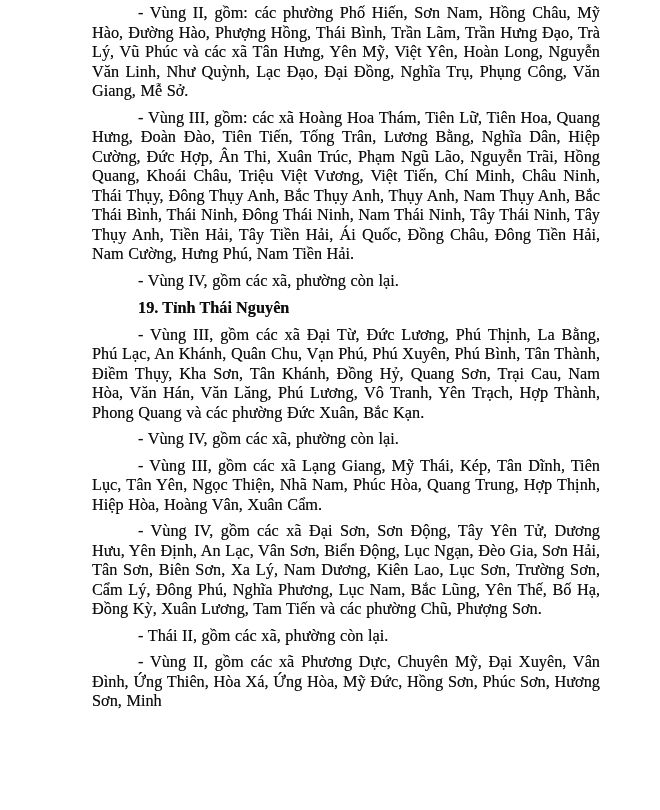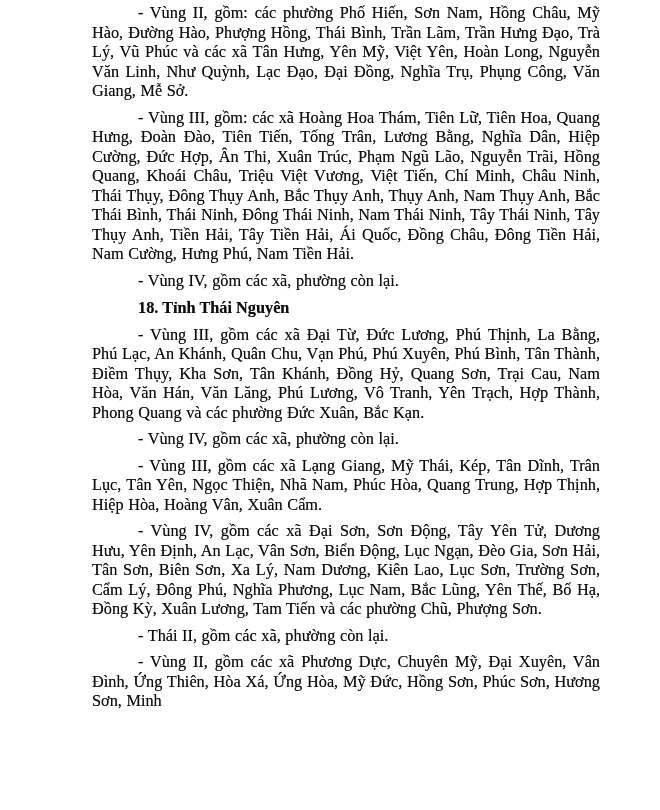--- a/index.html
+++ b/index.html
@@ -41,20 +41,20 @@
     text-align: left;
   }
 </style>
 </head>
 <body>
 
 <div class="page">
   <p class="para">- Vùng II, gồm: các phường Phố Hiến, Sơn Nam, Hồng Châu, Mỹ Hào, Đường Hào, Phượng Hồng, Thái Bình, Trần Lãm, Trần Hưng Đạo, Trà Lý, Vũ Phúc và các xã Tân Hưng, Yên Mỹ, Việt Yên, Hoàn Long, Nguyễn Văn Linh, Như Quỳnh, Lạc Đạo, Đại Đồng, Nghĩa Trụ, Phụng Công, Văn Giang, Mễ Sở.</p>
   <p class="para">- Vùng III, gồm: các xã Hoàng Hoa Thám, Tiên Lữ, Tiên Hoa, Quang Hưng, Đoàn Đào, Tiên Tiến, Tống Trân, Lương Bằng, Nghĩa Dân, Hiệp Cường, Đức Hợp, Ân Thi, Xuân Trúc, Phạm Ngũ Lão, Nguyễn Trãi, Hồng Quang, Khoái Châu, Triệu Việt Vương, Việt Tiến, Chí Minh, Châu Ninh, Thái Thụy, Đông Thụy Anh, Bắc Thụy Anh, Thụy Anh, Nam Thụy Anh, Bắc Thái Bình, Thái Ninh, Đông Thái Ninh, Nam Thái Ninh, Tây Thái Ninh, Tây Thụy Anh, Tiền Hải, Tây Tiền Hải, Ái Quốc, Đồng Châu, Đông Tiền Hải, Nam Cường, Hưng Phú, Nam Tiền Hải.</p>
   <p class="para">- Vùng IV, gồm các xã, phường còn lại.</p>
-  <p class="heading">18. Tỉnh Thái Nguyên</p>
+  <p class="heading">19. Tỉnh Thái Nguyên</p>
   <p class="para">- Vùng III, gồm các xã Đại Từ, Đức Lương, Phú Thịnh, La Bằng, Phú Lạc, An Khánh, Quân Chu, Vạn Phú, Phú Xuyên, Phú Bình, Tân Thành, Điềm Thụy, Kha Sơn, Tân Khánh, Đồng Hỷ, Quang Sơn, Trại Cau, Nam Hòa, Văn Hán, Văn Lăng, Phú Lương, Vô Tranh, Yên Trạch, Hợp Thành, Phong Quang và các phường Đức Xuân, Bắc Kạn.</p>
   <p class="para">- Vùng IV, gồm các xã, phường còn lại.</p>
-  <p class="para">- Vùng III, gồm các xã Lạng Giang, Mỹ Thái, Kép, Tân Dĩnh, Trân Lục, Tân Yên, Ngọc Thiện, Nhã Nam, Phúc Hòa, Quang Trung, Hợp Thịnh, Hiệp Hòa, Hoàng Vân, Xuân Cẩm.</p>
+  <p class="para">- Vùng III, gồm các xã Lạng Giang, Mỹ Thái, Kép, Tân Dĩnh, Tiên Lục, Tân Yên, Ngọc Thiện, Nhã Nam, Phúc Hòa, Quang Trung, Hợp Thịnh, Hiệp Hòa, Hoàng Vân, Xuân Cẩm.</p>
   <p class="para">- Vùng IV, gồm các xã Đại Sơn, Sơn Động, Tây Yên Tử, Dương Hưu, Yên Định, An Lạc, Vân Sơn, Biển Động, Lục Ngạn, Đèo Gia, Sơn Hải, Tân Sơn, Biên Sơn, Xa Lý, Nam Dương, Kiên Lao, Lục Sơn, Trường Sơn, Cẩm Lý, Đông Phú, Nghĩa Phương, Lục Nam, Bắc Lũng, Yên Thế, Bố Hạ, Đồng Kỳ, Xuân Lương, Tam Tiến và các phường Chũ, Phượng Sơn.</p>
   <p class="para">- Thái II, gồm các xã, phường còn lại.</p>
   <p class="para">- Vùng II, gồm các xã Phương Dực, Chuyên Mỹ, Đại Xuyên, Vân Đình, Ứng Thiên, Hòa Xá, Ứng Hòa, Mỹ Đức, Hồng Sơn, Phúc Sơn, Hương Sơn, Minh</p>
 </div>
 
 </body></html>

